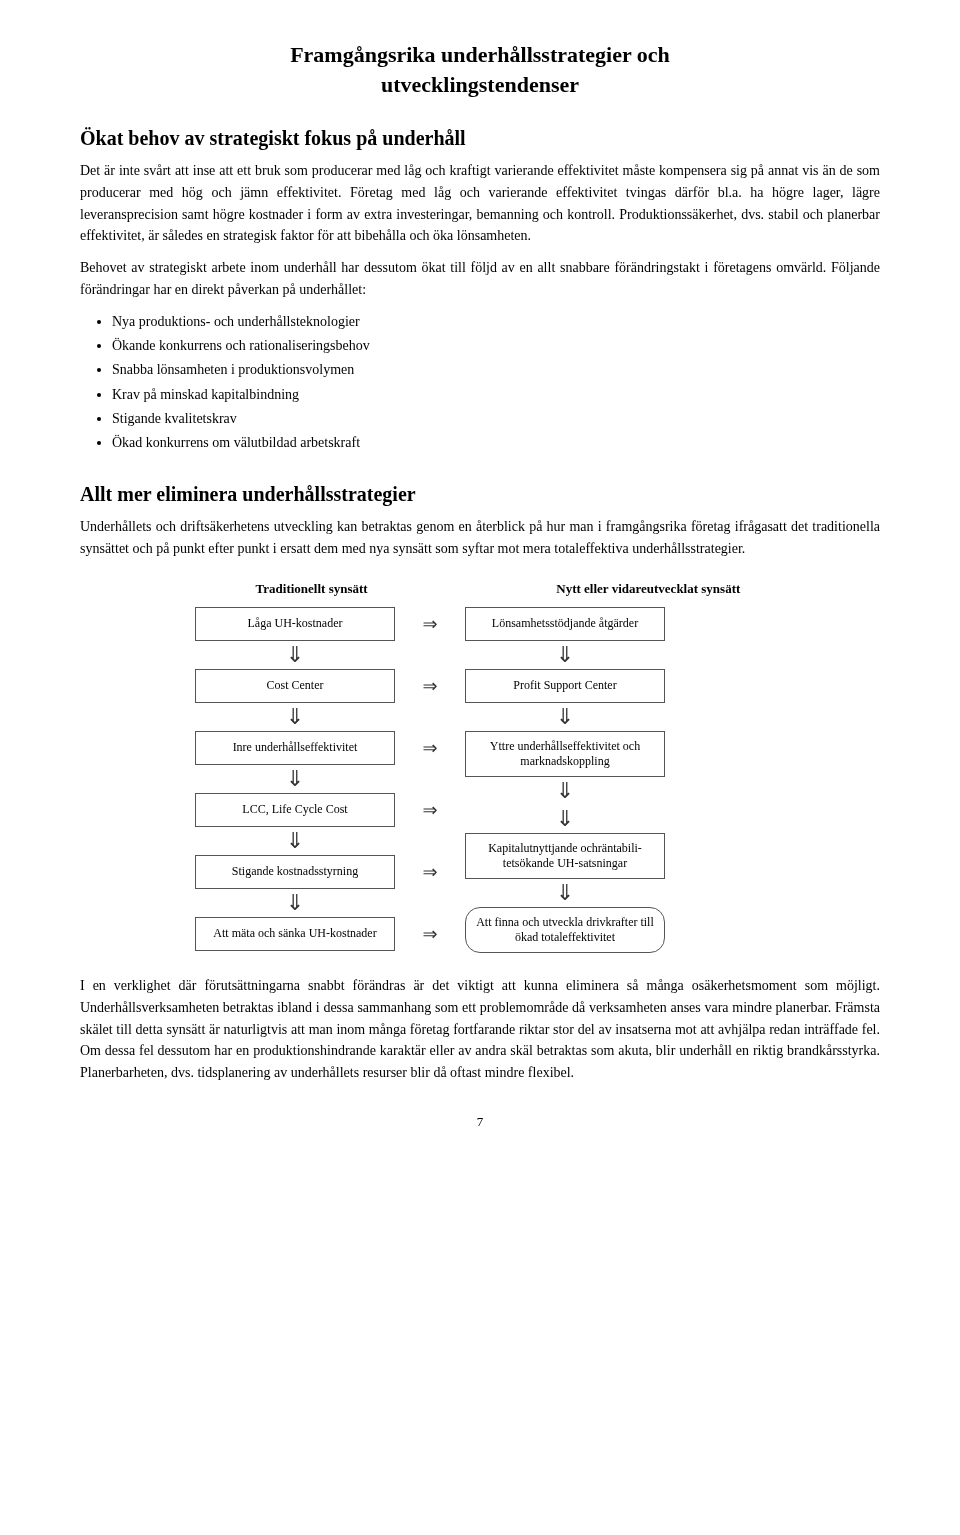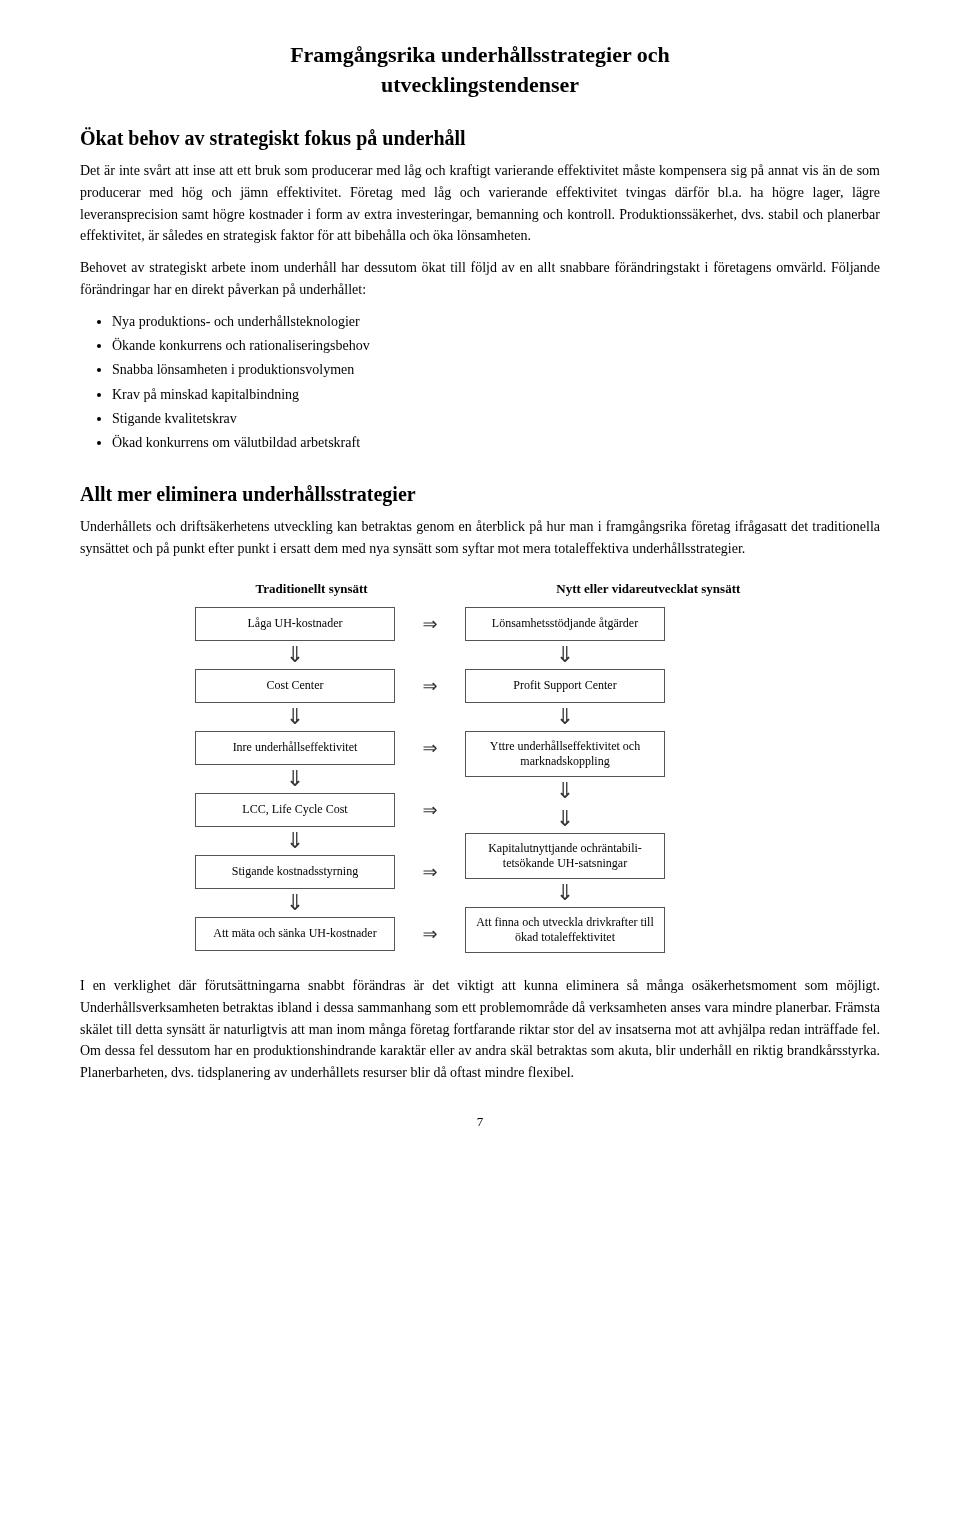--- a/index.html
+++ b/index.html
@@ -209,20 +209,20 @@
       <div class="diag-down-arrow">⇓</div>
 
       <div class="diag-box" style="min-height:46px;">Yttre underhållseffektivitet och marknadskoppling</div>
       <div class="diag-down-arrow">⇓</div>
 
       <div class="diag-down-arrow">⇓</div>
 
       <div class="diag-box" style="min-height:46px;">Kapitalutnyttjande ochräntabili-tetsökande UH-satsningar</div>
       <div class="diag-down-arrow">⇓</div>
 
-      <div class="diag-box" style="min-height:46px;">Att finna och utveckla drivkrafter till ökad totaleffektivitet</div>
+      <div class="diag-box" style="min-height:46px;border-radius:15px;">Att finna och utveckla drivkrafter till ökad totaleffektivitet</div>
     </div>
   </div>
 </div>
 
 <p class="body-text">I en verklighet där förutsättningarna snabbt förändras är det viktigt att kunna eliminera så många osäkerhetsmoment som möjligt. Underhållsverksamheten betraktas ibland i dessa sammanhang som ett problemområde då verksamheten anses vara mindre planerbar. Främsta skälet till detta synsätt är naturligtvis att man inom många företag fortfarande riktar stor del av insatserna mot att avhjälpa redan inträffade fel. Om dessa fel dessutom har en produktionshindrande karaktär eller av andra skäl betraktas som akuta, blir underhåll en riktig brandkårsstyrka. Planerbarheten, dvs. tidsplanering av underhållets resurser blir då oftast mindre flexibel.</p>
 
 <div class="page-number">7</div>
 
 </body></html>

